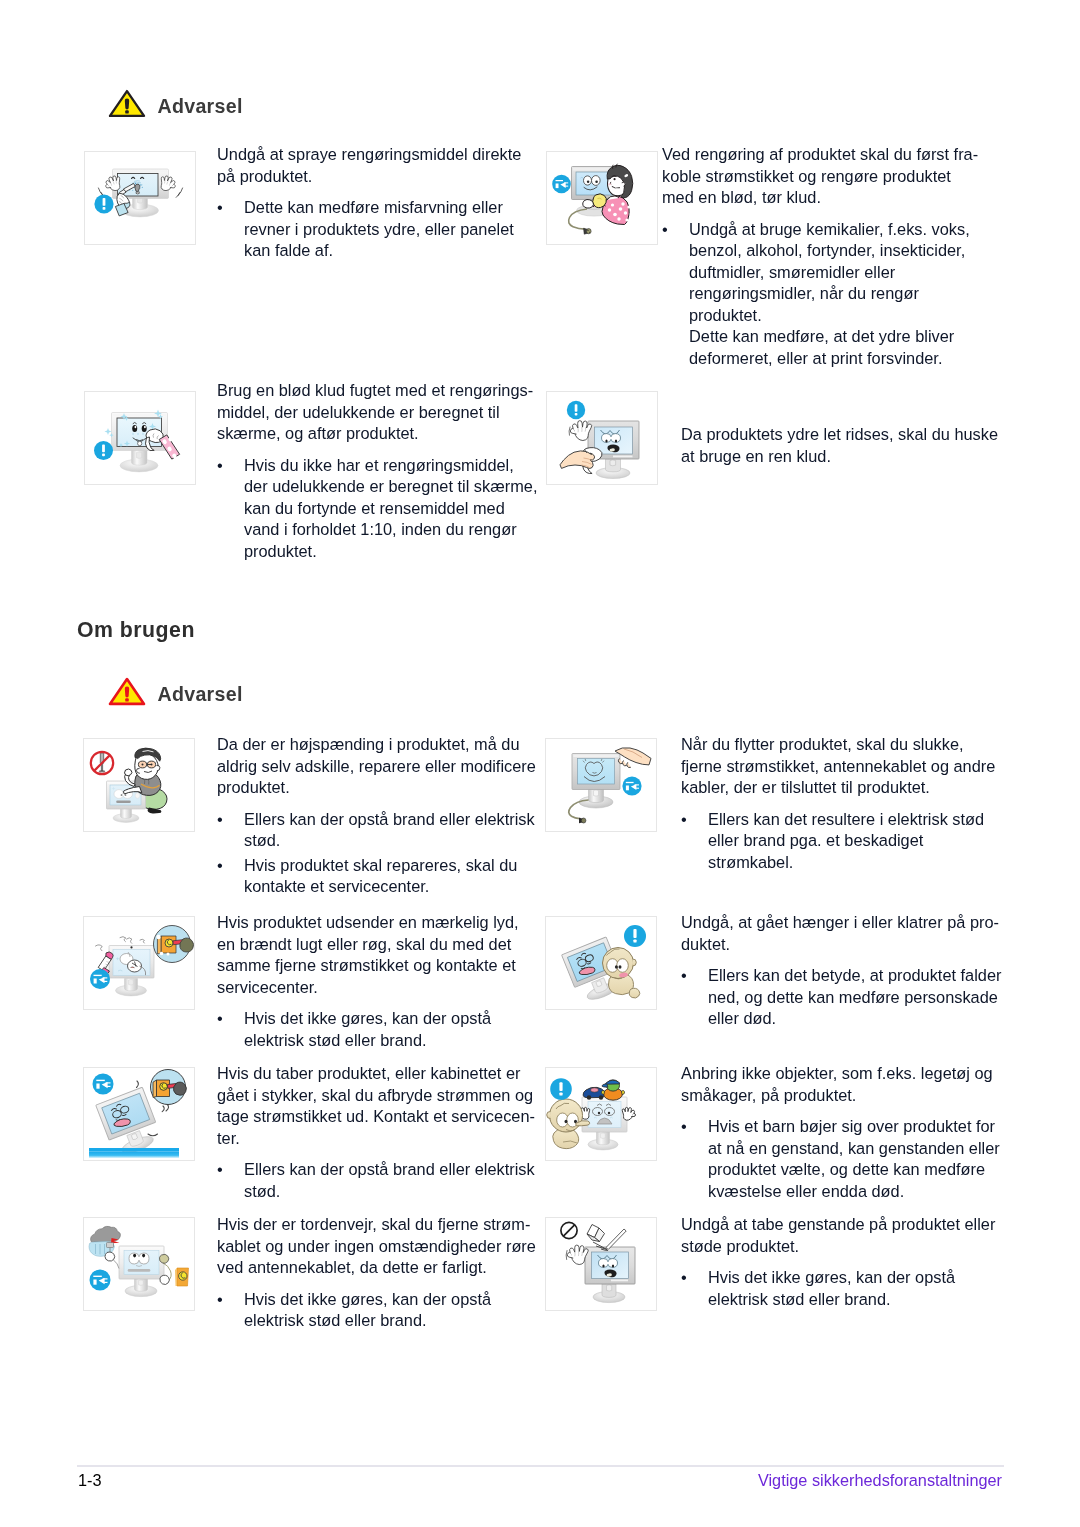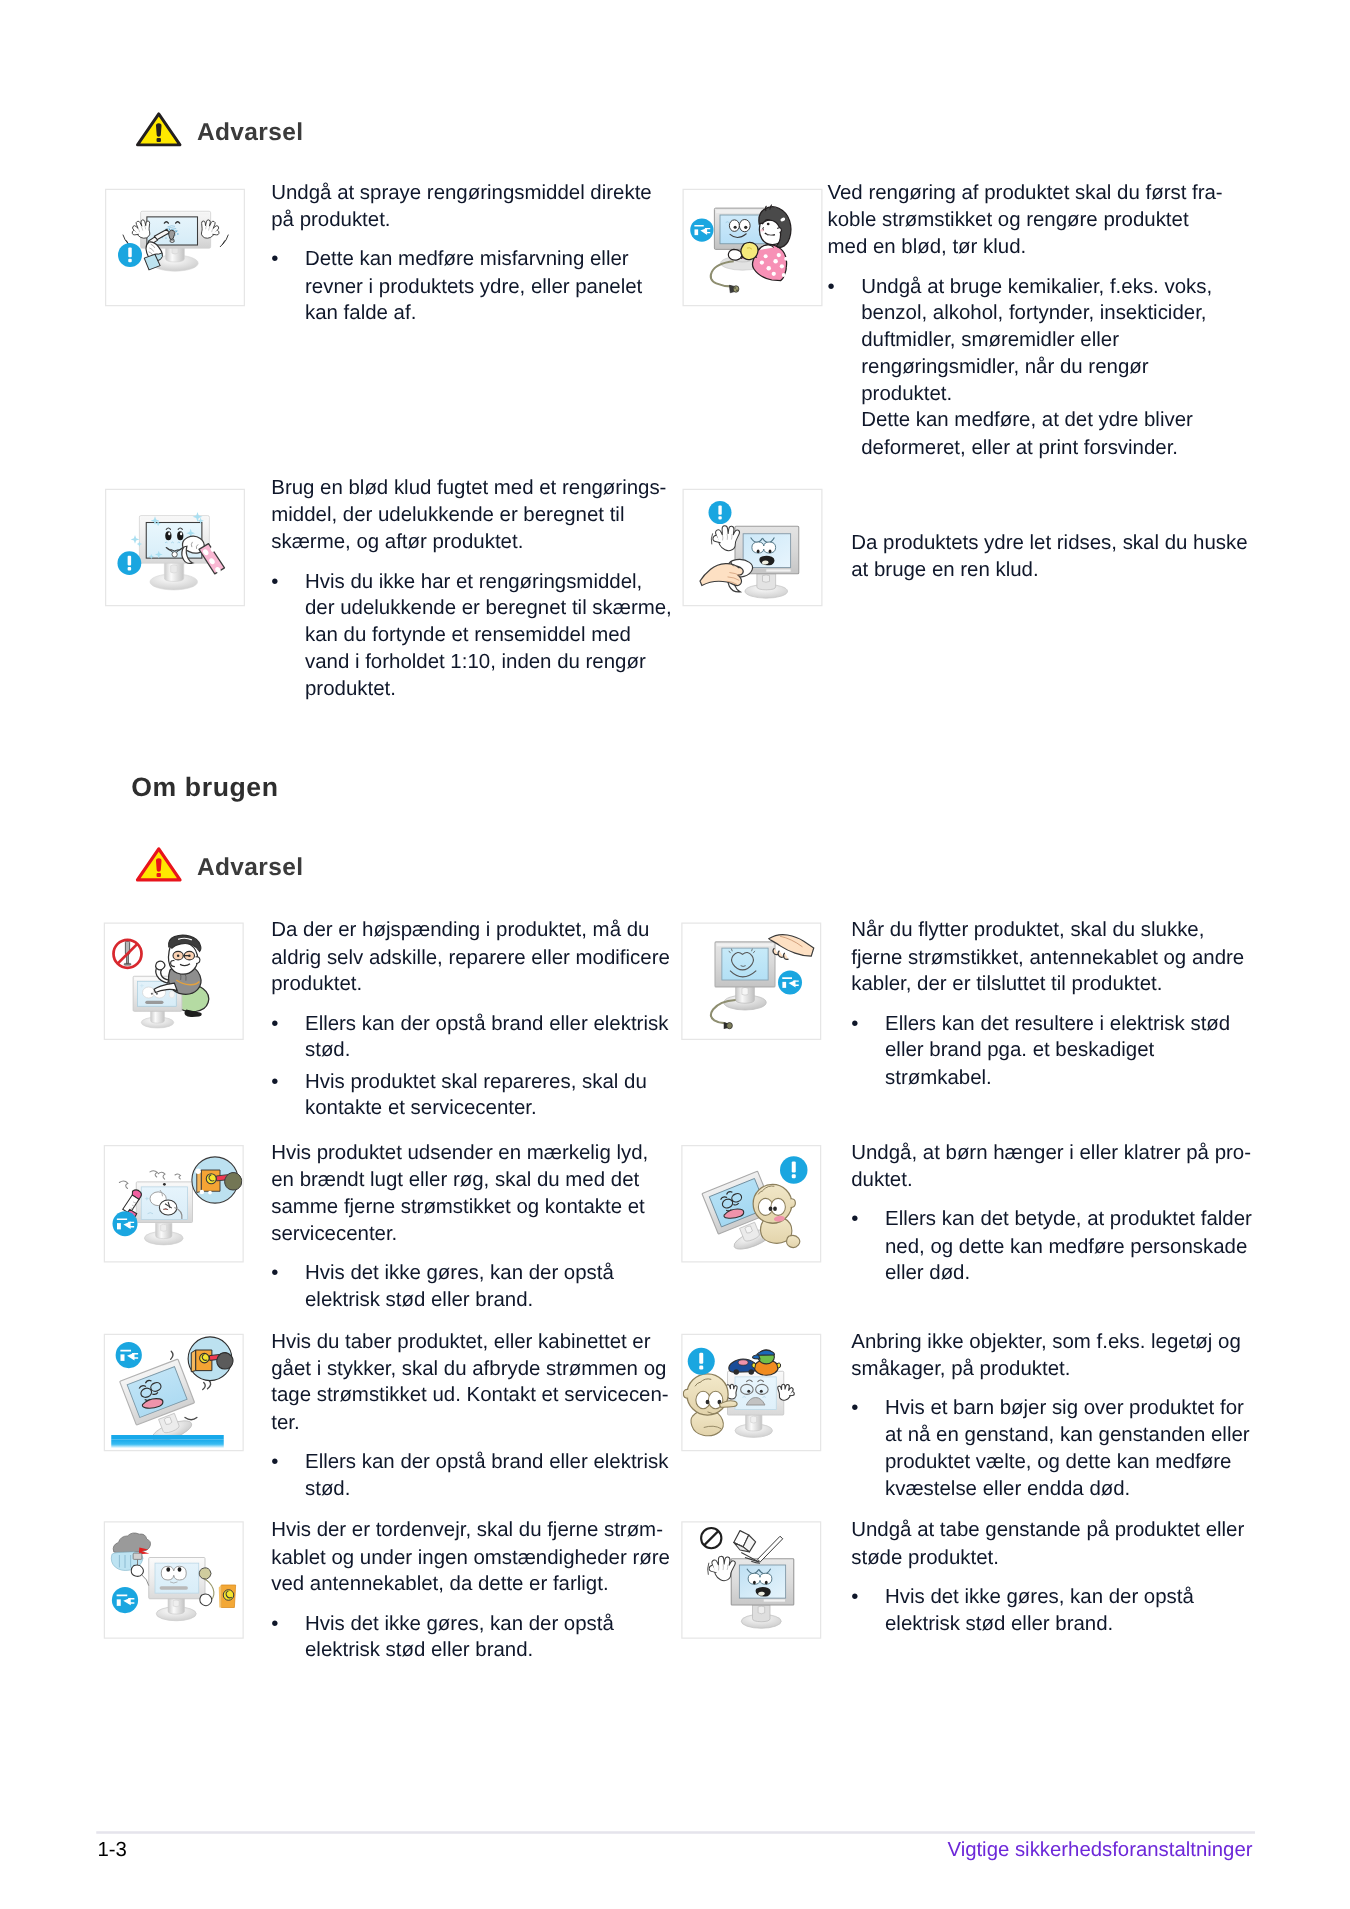--- a/index.html
+++ b/index.html
@@ -36,21 +36,21 @@
 
 <div class="page">
 <div class="warnhead" style="left:108px;top:89px;">
   <svg class="tri" viewBox="0 0 38 29">
     <path d="M19 2.1 L36.0 26.9 H2.0 Z" fill="#FFE800" stroke="#231f20" stroke-width="2.35" stroke-linejoin="round"></path>
     <path d="M19 9.5 q2.35 0 2.2 2.2 l-0.55 7.35 q-0.1 1.4 -1.65 1.4 q-1.55 0 -1.65 -1.4 l-0.55 -7.35 q-0.15 -2.2 2.2 -2.2 z" fill="#231f20"></path>
     <rect x="17.25" y="21.3" width="3.5" height="3.3" rx="0.9" fill="#231f20"></rect>
   </svg>
   <div class="lbl">Advarsel</div>
 </div>
-<h2 class="h2" style="left:77px;top:620px;margin-left:28px;">Om brugen</h2>
+<h2 class="h2" style="left:77px;top:620px;">Om brugen</h2>
 <div class="warnhead" style="left:108px;top:677px;">
   <svg class="tri" viewBox="0 0 38 29">
     <path d="M19 2.1 L36.0 26.9 H2.0 Z" fill="#FFE800" stroke="#E8141C" stroke-width="2.6" stroke-linejoin="round"></path>
     <path d="M19 9.5 q2.35 0 2.2 2.2 l-0.55 7.35 q-0.1 1.4 -1.65 1.4 q-1.55 0 -1.65 -1.4 l-0.55 -7.35 q-0.15 -2.2 2.2 -2.2 z" fill="#E8141C"></path>
     <rect x="17.25" y="21.3" width="3.5" height="3.3" rx="0.9" fill="#E8141C"></rect>
   </svg>
   <div class="lbl">Advarsel</div>
 </div>
 <div class="thumb" style="left:84px;top:151px;">
       <svg viewBox="0 0 110 92">
@@ -757,21 +757,21 @@
 <path d="M68.5 61 q4 1.6 7.5 0.2" fill="none" stroke="#8c7f5c" stroke-width="0.7"></path>
 <g>
 <circle cx="89" cy="19" r="11" fill="#1aa6e0"></circle>
 <rect x="87.4" y="12.1" width="3.2" height="8.8" rx="0.95" fill="#fff"></rect>
 <rect x="87.4" y="22.4" width="3.2" height="3.2" rx="0.95" fill="#fff"></rect>
 </g>
       </svg>
     </div>
 <div class="txtblock" style="left:681px;top:912px;">
   <p class="intro">
-    <span class="ln">Undgå, at børn hænger i eller klatrer på pro-</span>
+    <span class="ln">Undgå, at gået hænger i eller klatrer på pro-</span>
     <span class="ln">duktet.</span>
   </p>
   <div class="bullets">
     <div class="bul">
           <span class="bulmark">•</span>
           <span class="bultxt">
             <span class="ln">Ellers kan det betyde, at produktet falder</span>
             <span class="ln">ned, og dette kan medføre personskade</span>
             <span class="ln">eller død.</span>
           </span>

